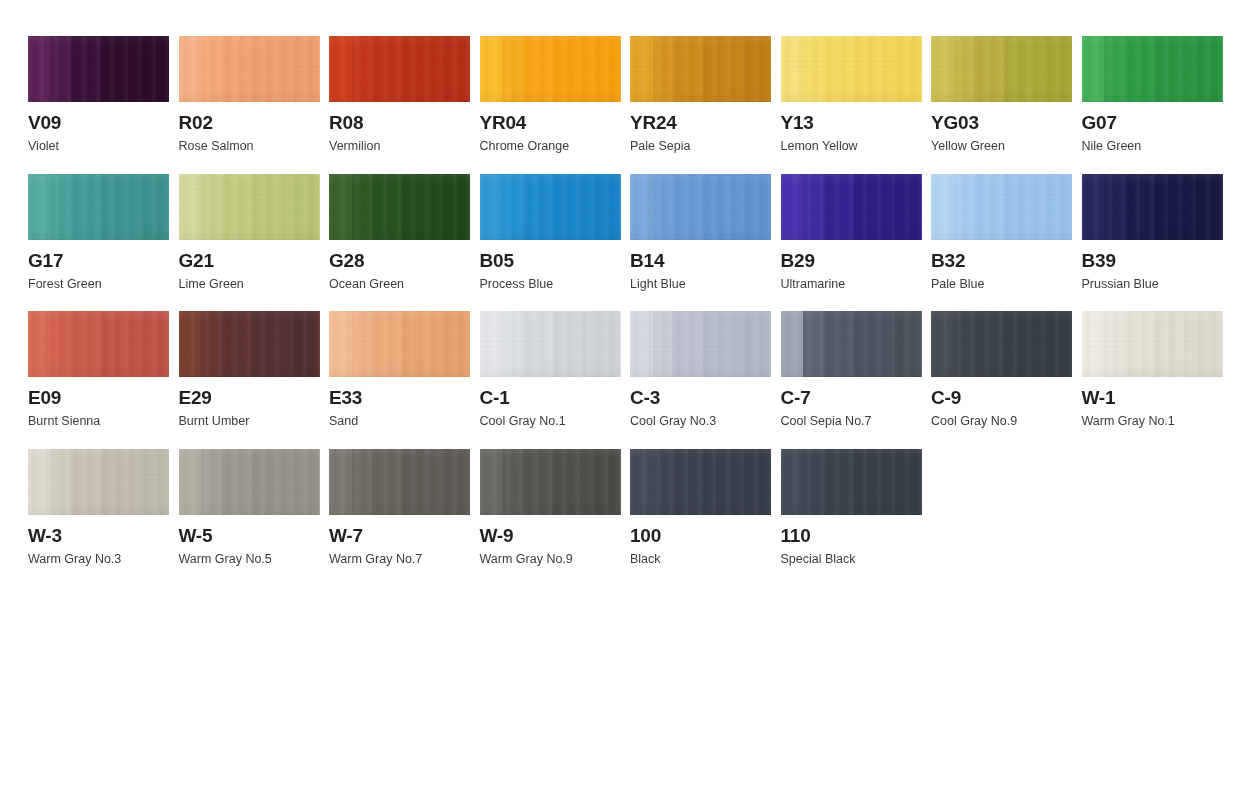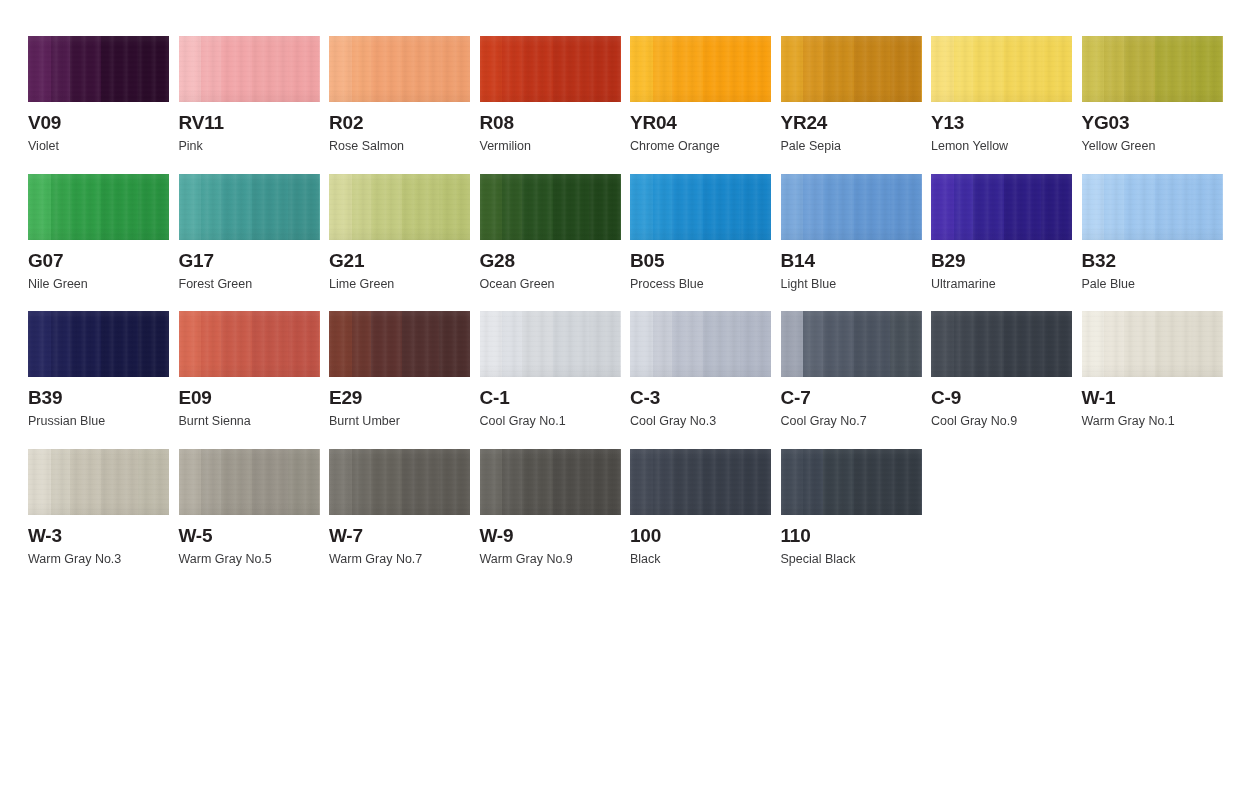--- a/index.html
+++ b/index.html
@@ -105,35 +105,20 @@
             <div class="band" style="left: 52%; width: 26%; background: rgb(45, 11, 44);"></div>
             <div class="band" style="left: 78%; width: 22%; background: rgb(42, 10, 41);"></div>
           </div>
           <div class="grain"></div>
           <div class="vignette"></div>
         </div>
         <div class="swatch-code">V09</div>
         <div class="swatch-name">Violet</div>
       </div>
       <div class="swatch-cell">
-        <div class="swatch-chip" style="background: rgb(244, 175, 178);">
-          <div class="bands">
-            <div class="band" style="left: 0%; width: 16%; background: rgb(246, 188, 190);"></div>
-            <div class="band" style="left: 16%; width: 14%; background: rgb(243, 174, 177);"></div>
-            <div class="band" style="left: 30%; width: 22%; background: rgb(242, 166, 169);"></div>
-            <div class="band" style="left: 52%; width: 26%; background: rgb(240, 164, 166);"></div>
-            <div class="band" style="left: 78%; width: 22%; background: rgb(240, 162, 164);"></div>
-          </div>
-          <div class="grain"></div>
-          <div class="vignette"></div>
-        </div>
-        <div class="swatch-code">RV11</div>
-        <div class="swatch-name">Pink</div>
-      </div>
-      <div class="swatch-cell">
         <div class="swatch-chip" style="background: rgb(244, 166, 115);">
           <div class="bands">
             <div class="band" style="left: 0%; width: 16%; background: rgb(246, 177, 132);"></div>
             <div class="band" style="left: 16%; width: 14%; background: rgb(244, 168, 118);"></div>
             <div class="band" style="left: 30%; width: 22%; background: rgb(242, 162, 114);"></div>
             <div class="band" style="left: 52%; width: 26%; background: rgb(240, 160, 112);"></div>
             <div class="band" style="left: 78%; width: 22%; background: rgb(239, 158, 110);"></div>
           </div>
           <div class="grain"></div>
           <div class="vignette"></div>
@@ -375,20 +360,35 @@
             <div class="band" style="left: 52%; width: 26%; background: rgb(82, 48, 47);"></div>
             <div class="band" style="left: 78%; width: 22%; background: rgb(77, 46, 45);"></div>
           </div>
           <div class="grain"></div>
           <div class="vignette"></div>
         </div>
         <div class="swatch-code">E29</div>
         <div class="swatch-name">Burnt Umber</div>
       </div>
       <div class="swatch-cell">
+        <div class="swatch-chip" style="background: rgb(240, 179, 133);">
+          <div class="bands">
+            <div class="band" style="left: 0%; width: 16%; background: rgb(244, 189, 146);"></div>
+            <div class="band" style="left: 16%; width: 14%; background: rgb(239, 179, 134);"></div>
+            <div class="band" style="left: 30%; width: 22%; background: rgb(236, 171, 123);"></div>
+            <div class="band" style="left: 52%; width: 26%; background: rgb(233, 165, 115);"></div>
+            <div class="band" style="left: 78%; width: 22%; background: rgb(231, 161, 110);"></div>
+          </div>
+          <div class="grain"></div>
+          <div class="vignette"></div>
+        </div>
+        <div class="swatch-code">E33</div>
+        <div class="swatch-name">Sand</div>
+      </div>
+      <div class="swatch-cell">
         <div class="swatch-chip" style="background: rgb(221, 224, 228);">
           <div class="bands">
             <div class="band" style="left: 0%; width: 16%; background: rgb(228, 230, 234);"></div>
             <div class="band" style="left: 16%; width: 14%; background: rgb(221, 224, 229);"></div>
             <div class="band" style="left: 30%; width: 22%; background: rgb(215, 218, 222);"></div>
             <div class="band" style="left: 52%; width: 26%; background: rgb(210, 214, 219);"></div>
             <div class="band" style="left: 78%; width: 22%; background: rgb(207, 211, 216);"></div>
           </div>
           <div class="grain"></div>
           <div class="vignette"></div>
@@ -417,21 +417,21 @@
             <div class="band" style="left: 0%; width: 16%; background: rgb(158, 164, 178);"></div>
             <div class="band" style="left: 16%; width: 14%; background: rgb(93, 101, 115);"></div>
             <div class="band" style="left: 30%; width: 22%; background: rgb(82, 90, 104);"></div>
             <div class="band" style="left: 52%; width: 26%; background: rgb(75, 83, 96);"></div>
             <div class="band" style="left: 78%; width: 22%; background: rgb(72, 80, 89);"></div>
           </div>
           <div class="grain"></div>
           <div class="vignette"></div>
         </div>
         <div class="swatch-code">C-7</div>
-        <div class="swatch-name">Cool Gray No.7</div>
+        <div class="swatch-name">Cool Sepia No.7</div>
       </div>
       <div class="swatch-cell">
         <div class="swatch-chip" style="background: rgb(63, 69, 78);">
           <div class="bands">
             <div class="band" style="left: 0%; width: 16%; background: rgb(70, 76, 85);"></div>
             <div class="band" style="left: 16%; width: 14%; background: rgb(64, 70, 79);"></div>
             <div class="band" style="left: 30%; width: 22%; background: rgb(59, 65, 74);"></div>
             <div class="band" style="left: 52%; width: 26%; background: rgb(55, 61, 70);"></div>
             <div class="band" style="left: 78%; width: 22%; background: rgb(53, 59, 68);"></div>
           </div>

